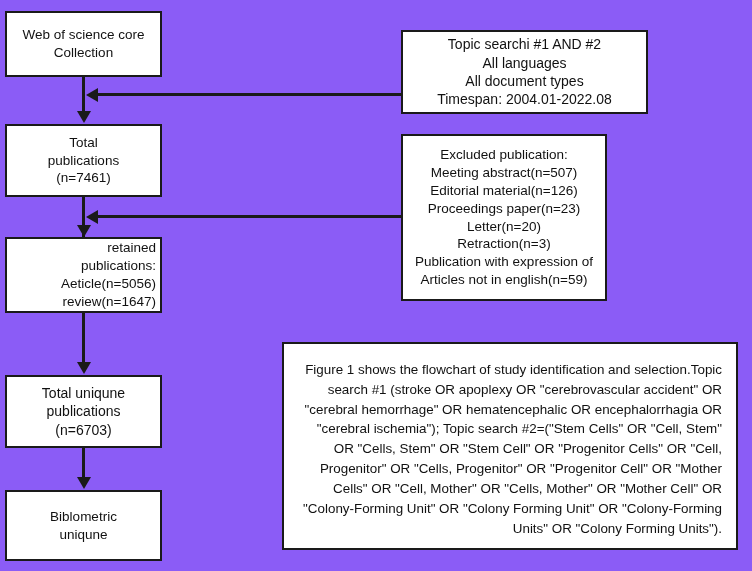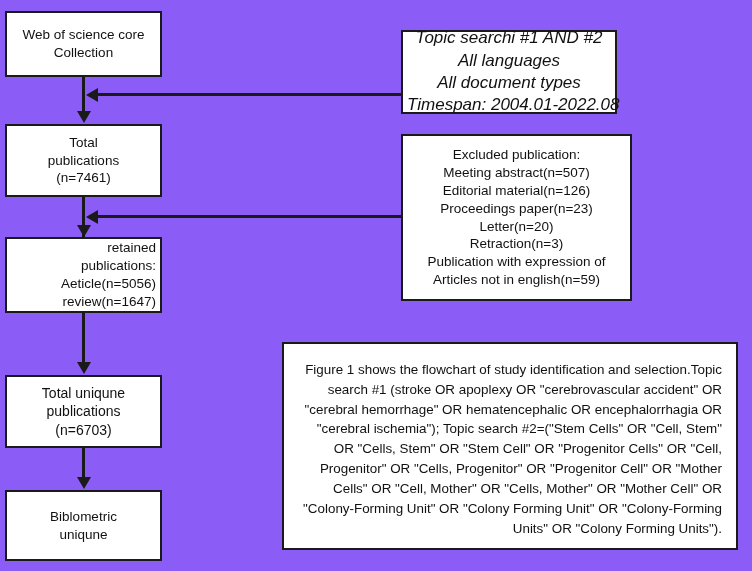--- a/index.html
+++ b/index.html
@@ -39,22 +39,22 @@
   }
 
   
   #node-source   { left: 5px;  top: 11px;  width: 157px; height: 66px;  font-size: 13.5px; }
   #node-total    { left: 5px;  top: 124px; width: 157px; height: 73px;  font-size: 13.5px; }
   #node-retained { left: 5px;  top: 237px; width: 157px; height: 76px;  font-size: 13.5px; text-align: right; }
   #node-unique   { left: 5px;  top: 375px; width: 157px; height: 73px;  font-size: 14px; }
   #node-biblio   { left: 5px;  top: 490px; width: 157px; height: 71px;  font-size: 13.5px; }
 
   
-  #node-topic    { left: 401px; top: 30px;  width: 216px; height: 84px;  font-size: 17px; font-style: italic; }
-  #node-excluded { left: 401px; top: 134px; width: 231px; height: 167px; font-size: 13.5px; }
+  #node-topic    { left: 401px; top: 30px;  width: 247px; height: 84px;  font-size: 14px; }
+  #node-excluded { left: 401px; top: 134px; width: 206px; height: 167px; font-size: 13.5px; }
 
   
   #node-caption {
     position: absolute;
     left: 282px;
     top: 342px;
     width: 456px;
     height: 208px;
     box-sizing: border-box;
     border: 2px solid #1a1a1a;

